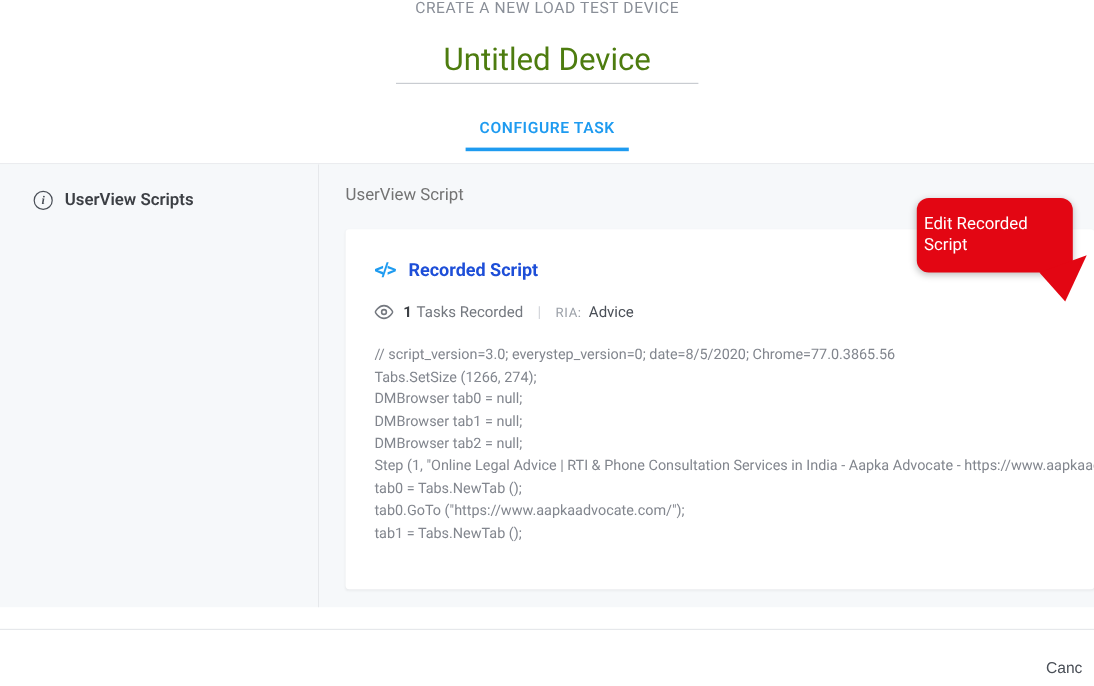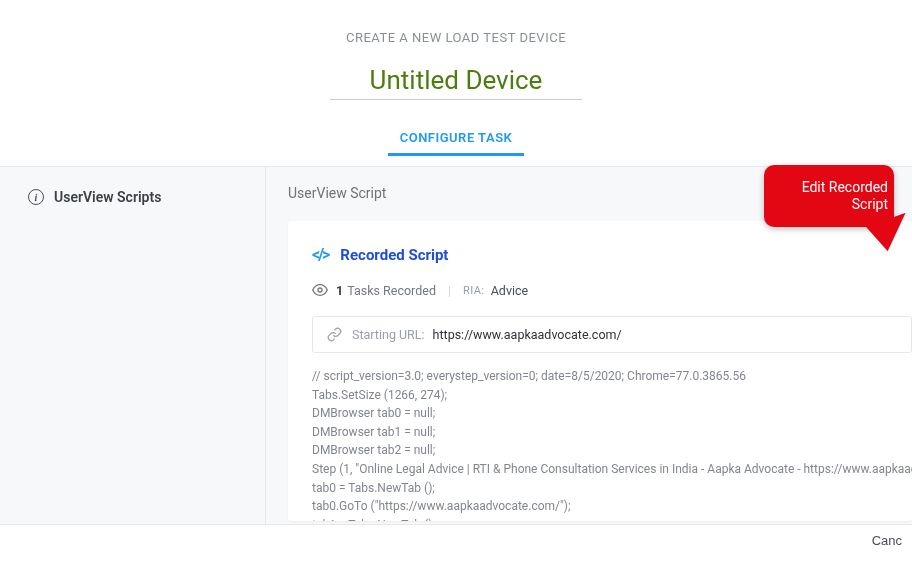--- a/index.html
+++ b/index.html
@@ -7,21 +7,20 @@
     font-family: -apple-system, BlinkMacSystemFont, "Segoe UI", Roboto, "Helvetica Neue", Arial, sans-serif;
     background: #ffffff;
     color: #333;
     width: 912px;
     height: 572px;
     overflow: hidden;
     position: relative;
   }
   .header {
     text-align: center;
-    padding-top: 30px;
   }
   .header-title {
     font-size: 13px;
     color: #8a8f98;
     letter-spacing: 0.5px;
     font-weight: 400;
     margin-bottom: 18px;
   }
   .device-name-wrap {
     display: inline-block;
@@ -193,21 +192,21 @@
   .callout {
     position: absolute;
     top: 165px;
     right: 18px;
     width: 130px;
     height: 62px;
     background: #e30613;
     border-radius: 10px;
     color: #ffffff;
     font-size: 14px;
-    text-align: right;
+    text-align: left;
     display: flex;
     align-items: center;
     justify-content: center;
     line-height: 1.25;
     padding: 6px;
     box-shadow: 0 2px 6px rgba(0,0,0,0.25);
   }
   .callout-tail {
     position: absolute;
     bottom: -22px;
@@ -221,21 +220,21 @@
   }
   .footer {
     position: absolute;
     bottom: 0;
     left: 0;
     right: 0;
     height: 48px;
     border-top: 1px solid #e6e8eb;
     background: #ffffff;
     display: flex;
-    align-items: flex-start;
+    align-items: flex-end;
     justify-content: flex-end;
     padding-right: 6px;
   }
   .cancel-btn {
     font-size: 13px;
     color: #4a4f57;
     background: none;
     border: none;
     cursor: pointer;
     padding: 8px 4px;
@@ -279,30 +278,20 @@
             <circle cx="12" cy="12" r="3"></circle>
           </svg>
         </span>
         <span class="count">1</span>
         <span>Tasks Recorded</span>
         <span class="meta-sep">|</span>
         <span class="meta-label">RIA:</span>
         <span class="meta-val">Advice</span>
       </div>
 
-      <div class="url-bar">
-        <span class="link-icon">
-          <svg width="15" height="15" viewBox="0 0 24 24" fill="none" stroke="#9ba0a8" stroke-width="2">
-            <path d="M10 13a5 5 0 0 0 7.54.54l3-3a5 5 0 0 0-7.07-7.07l-1.72 1.71"></path>
-            <path d="M14 11a5 5 0 0 0-7.54-.54l-3 3a5 5 0 0 0 7.07 7.07l1.71-1.71"></path>
-          </svg>
-        </span>
-        <span class="url-label">Starting URL:</span>
-        <span class="url-val">https://www.aapkaadvocate.com/</span>
-      </div>
 
       <div class="script-body">// script_version=3.0; everystep_version=0; date=8/5/2020; Chrome=77.0.3865.56
 Tabs.SetSize (1266, 274);
 DMBrowser tab0 = null;
 DMBrowser tab1 = null;
 DMBrowser tab2 = null;
 Step (1, "Online Legal Advice | RTI &amp; Phone Consultation Services in India - Aapka Advocate - https://www.aapkaadvocate.com/")
 tab0 = Tabs.NewTab ();
 tab0.GoTo ("https://www.aapkaadvocate.com/");
 tab1 = Tabs.NewTab ();</div>

